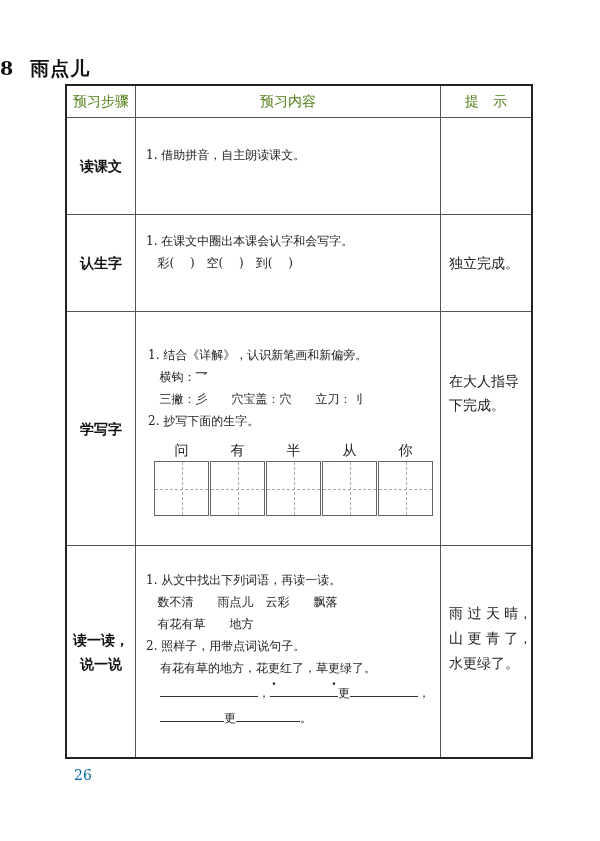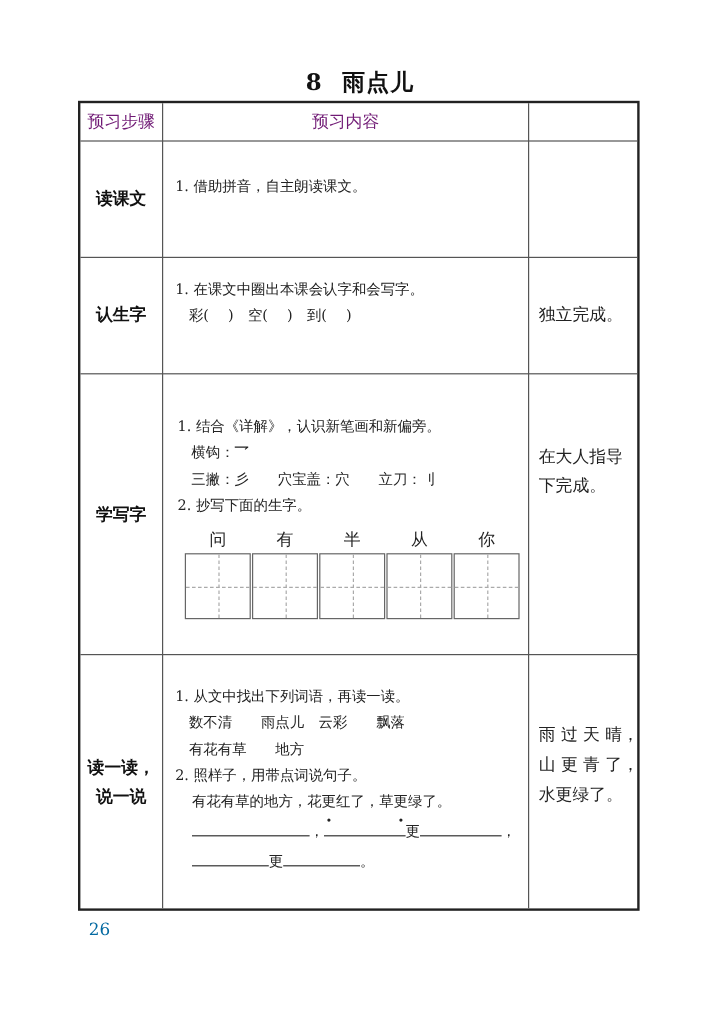--- a/index.html
+++ b/index.html
@@ -2,37 +2,37 @@
 <html><head>
 <meta charset="utf-8">
 <style>
   html, body { margin: 0; padding: 0; background: #ffffff; }
   body {
     width: 600px; height: 841px; position: relative; overflow: hidden;
     font-family: "DejaVu Serif", "Liberation Serif", serif;
     color: #222;
   }
   .title {
-    position: absolute; left: 0; width: 600px; top: 56px; text-align: center;
+    position: absolute; left: 0; width: 600px; top: 56px; 
     font-family: "DejaVu Sans", "Liberation Sans", sans-serif;
     font-weight: bold; font-size: 19px; letter-spacing: 1px; color: #111;
   }
   .title .num { font-family: "DejaVu Serif", serif; margin-right: 16px; }
 
   .tbl {
     position: absolute; left: 65px; top: 84px; width: 468px; height: 675px;
     border: 2px solid #222; box-sizing: border-box;
   }
   .vline { position: absolute; top: 0; bottom: 0; width: 1px; background: #555; }
   .hline { position: absolute; left: 0; right: 0; height: 1px; background: #555; }
 
   .cell { position: absolute; box-sizing: border-box; }
   .hdr {
     font-family: "DejaVu Sans", "Liberation Sans", sans-serif;
-    font-size: 14px; display: flex; align-items: center; justify-content: center; color: #701a75;
+    font-size: 14px; display: flex; align-items: center; justify-content: center; color: #4d7c0f;
   }
   .step {
     font-family: "DejaVu Sans", "Liberation Sans", sans-serif; font-weight: bold;
     font-size: 14px; display: flex; flex-direction: column; align-items: center; justify-content: center;
     text-align: center; line-height: 24px; color: #111;
   }
   .content { font-size: 12px; line-height: 22px; padding-left: 10px; color: #222; }
   .content .ln { white-space: pre; }
   .tip { font-size: 14px; line-height: 24px; padding-left: 8px; color: #222; }
 
@@ -61,20 +61,21 @@
 <div class="tbl">
   <div class="vline" style="left:68px"></div>
   <div class="vline" style="left:373px"></div>
   <div class="hline" style="top:31px"></div>
   <div class="hline" style="top:128px"></div>
   <div class="hline" style="top:225px"></div>
   <div class="hline" style="top:459px"></div>
 
   <div class="cell hdr" style="left:0;top:0;width:68px;height:31px">预习步骤</div>
   <div class="cell hdr" style="left:69px;top:0;width:304px;height:31px">预习内容</div>
+  <div class="cell hdr" style="left:374px;top:0;width:90px;height:31px">提　示</div>
 
   <div class="cell step" style="left:0;top:32px;width:68px;height:96px">读课文</div>
   <div class="cell content" style="left:69px;top:58px;width:304px">
     <div class="ln">1. 借助拼音，自主朗读课文。</div>
   </div>
 
   <div class="cell step" style="left:0;top:129px;width:68px;height:96px">认生字</div>
   <div class="cell content" style="left:69px;top:144px;width:304px">
     <div class="ln">1. 在课文中圈出本课会认字和会写字。</div>
     <div class="ln">   彩(　 )　空(　 )　到(　 )</div>

